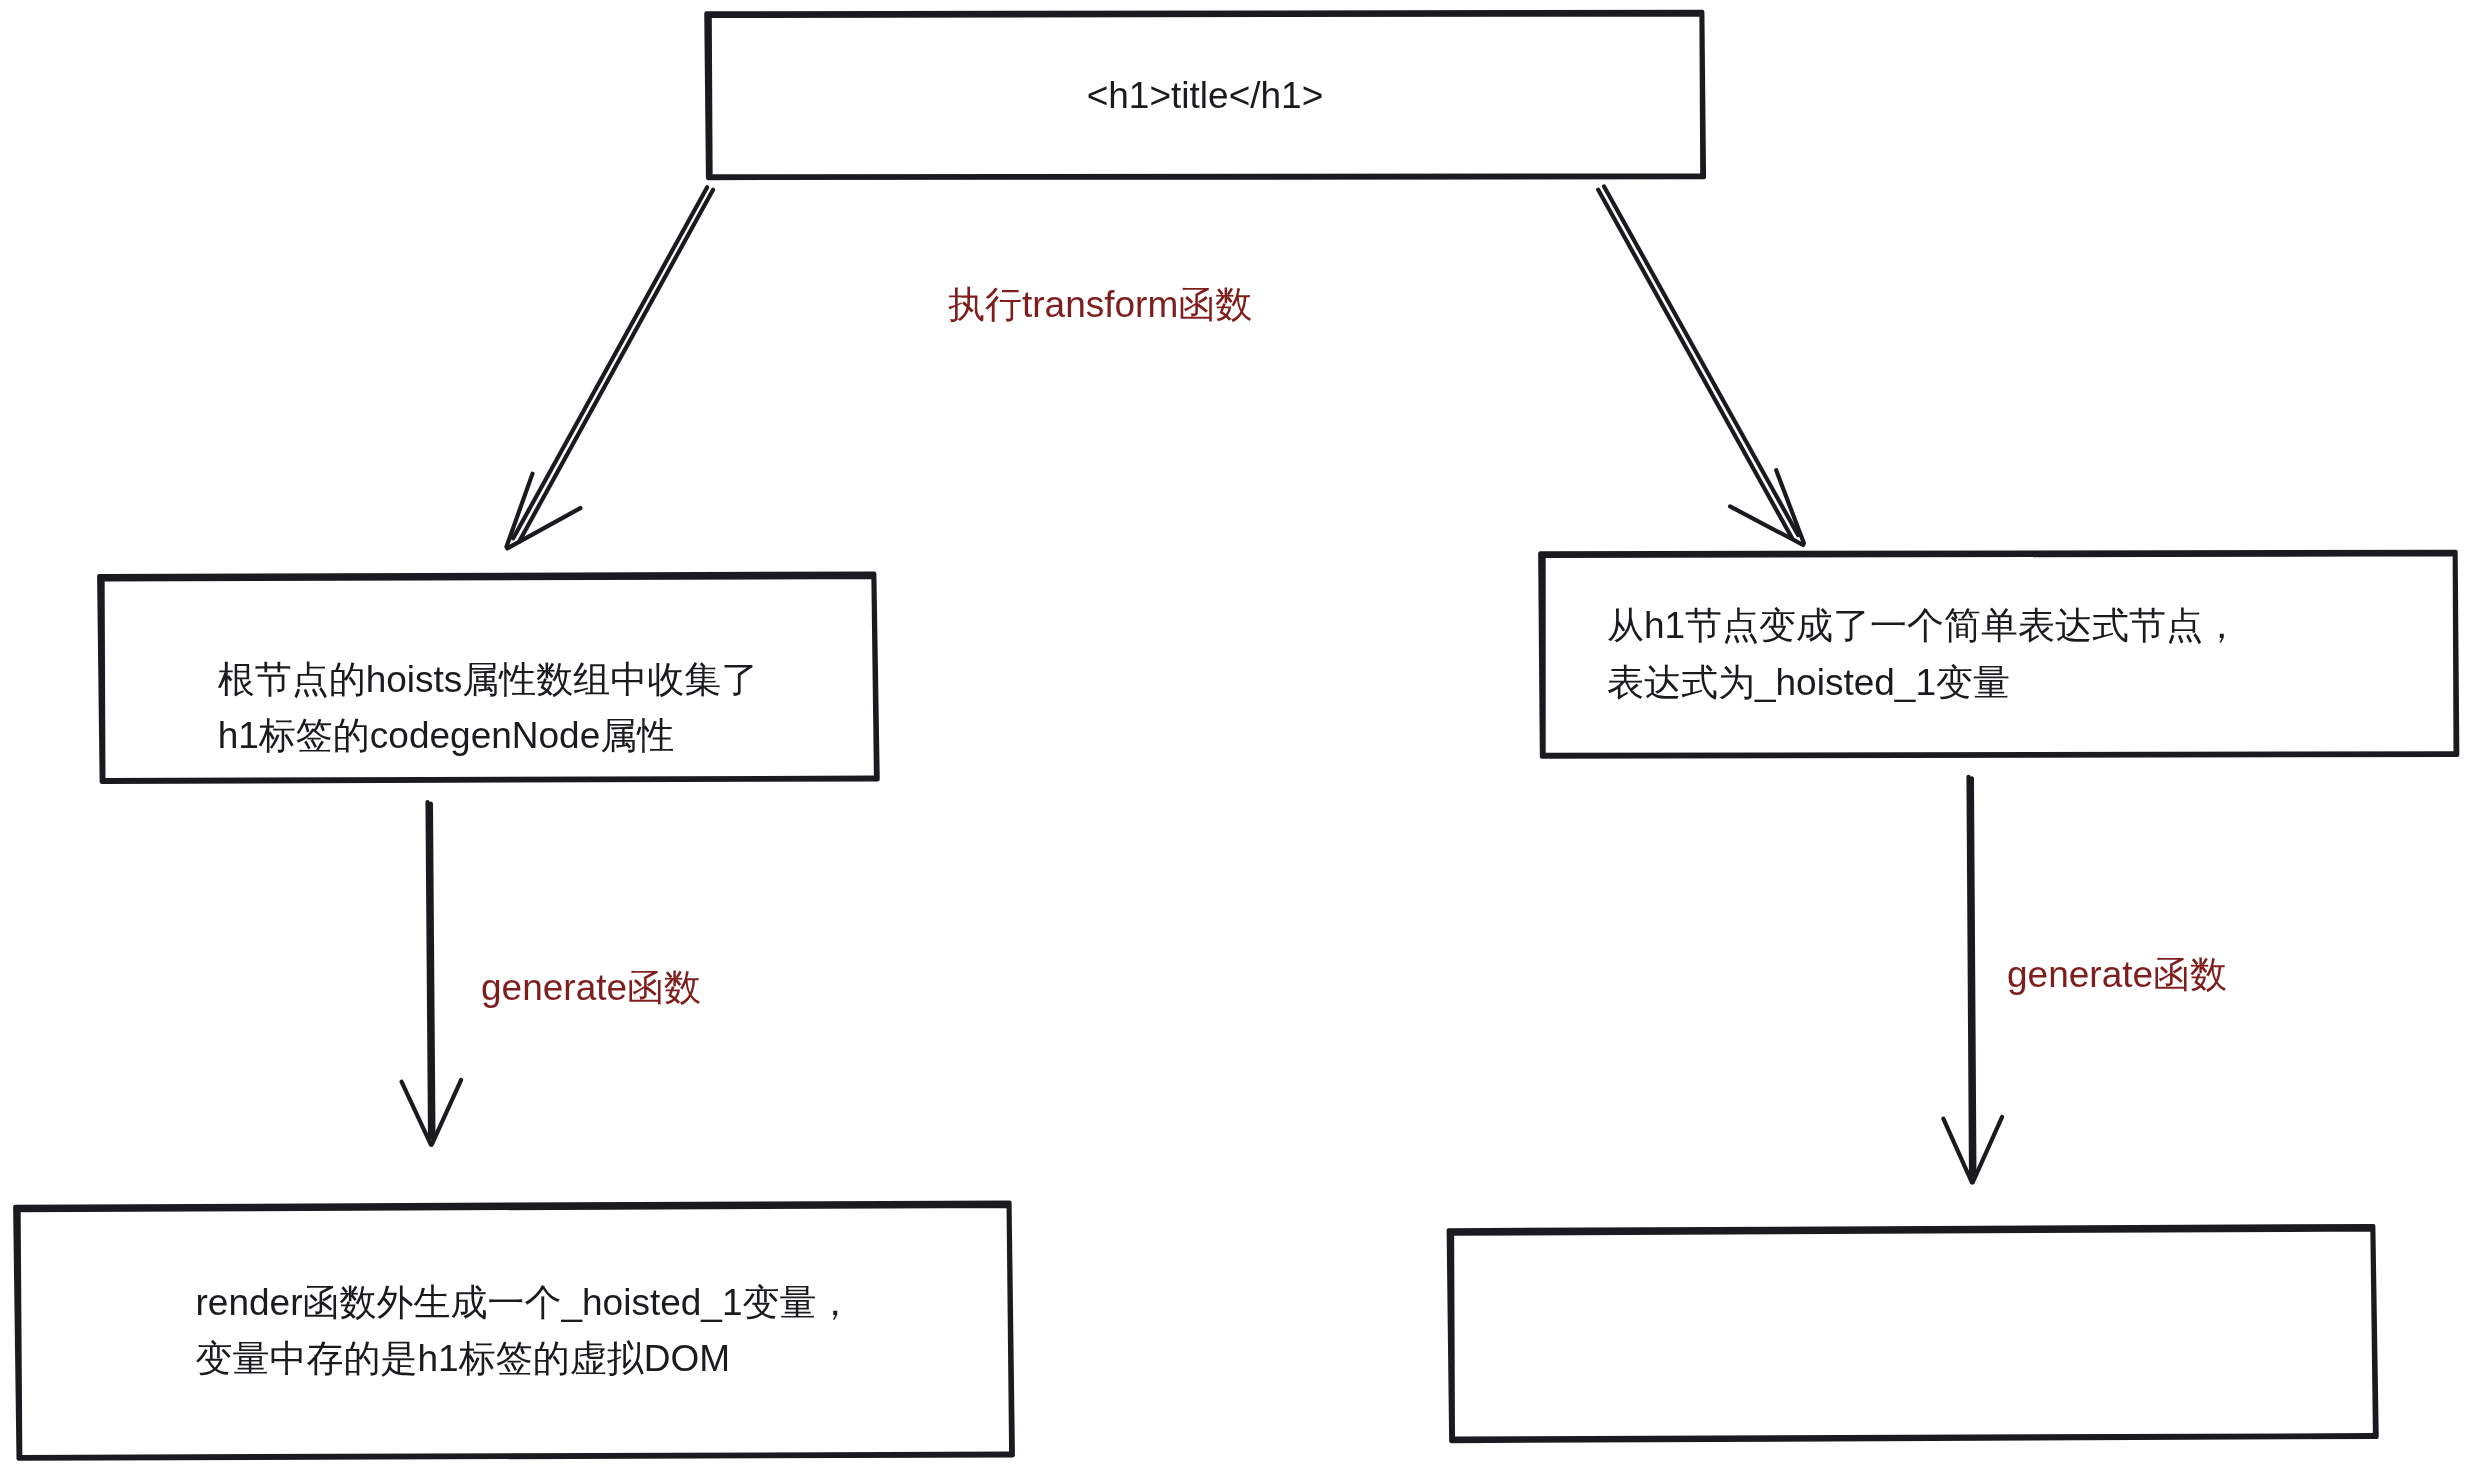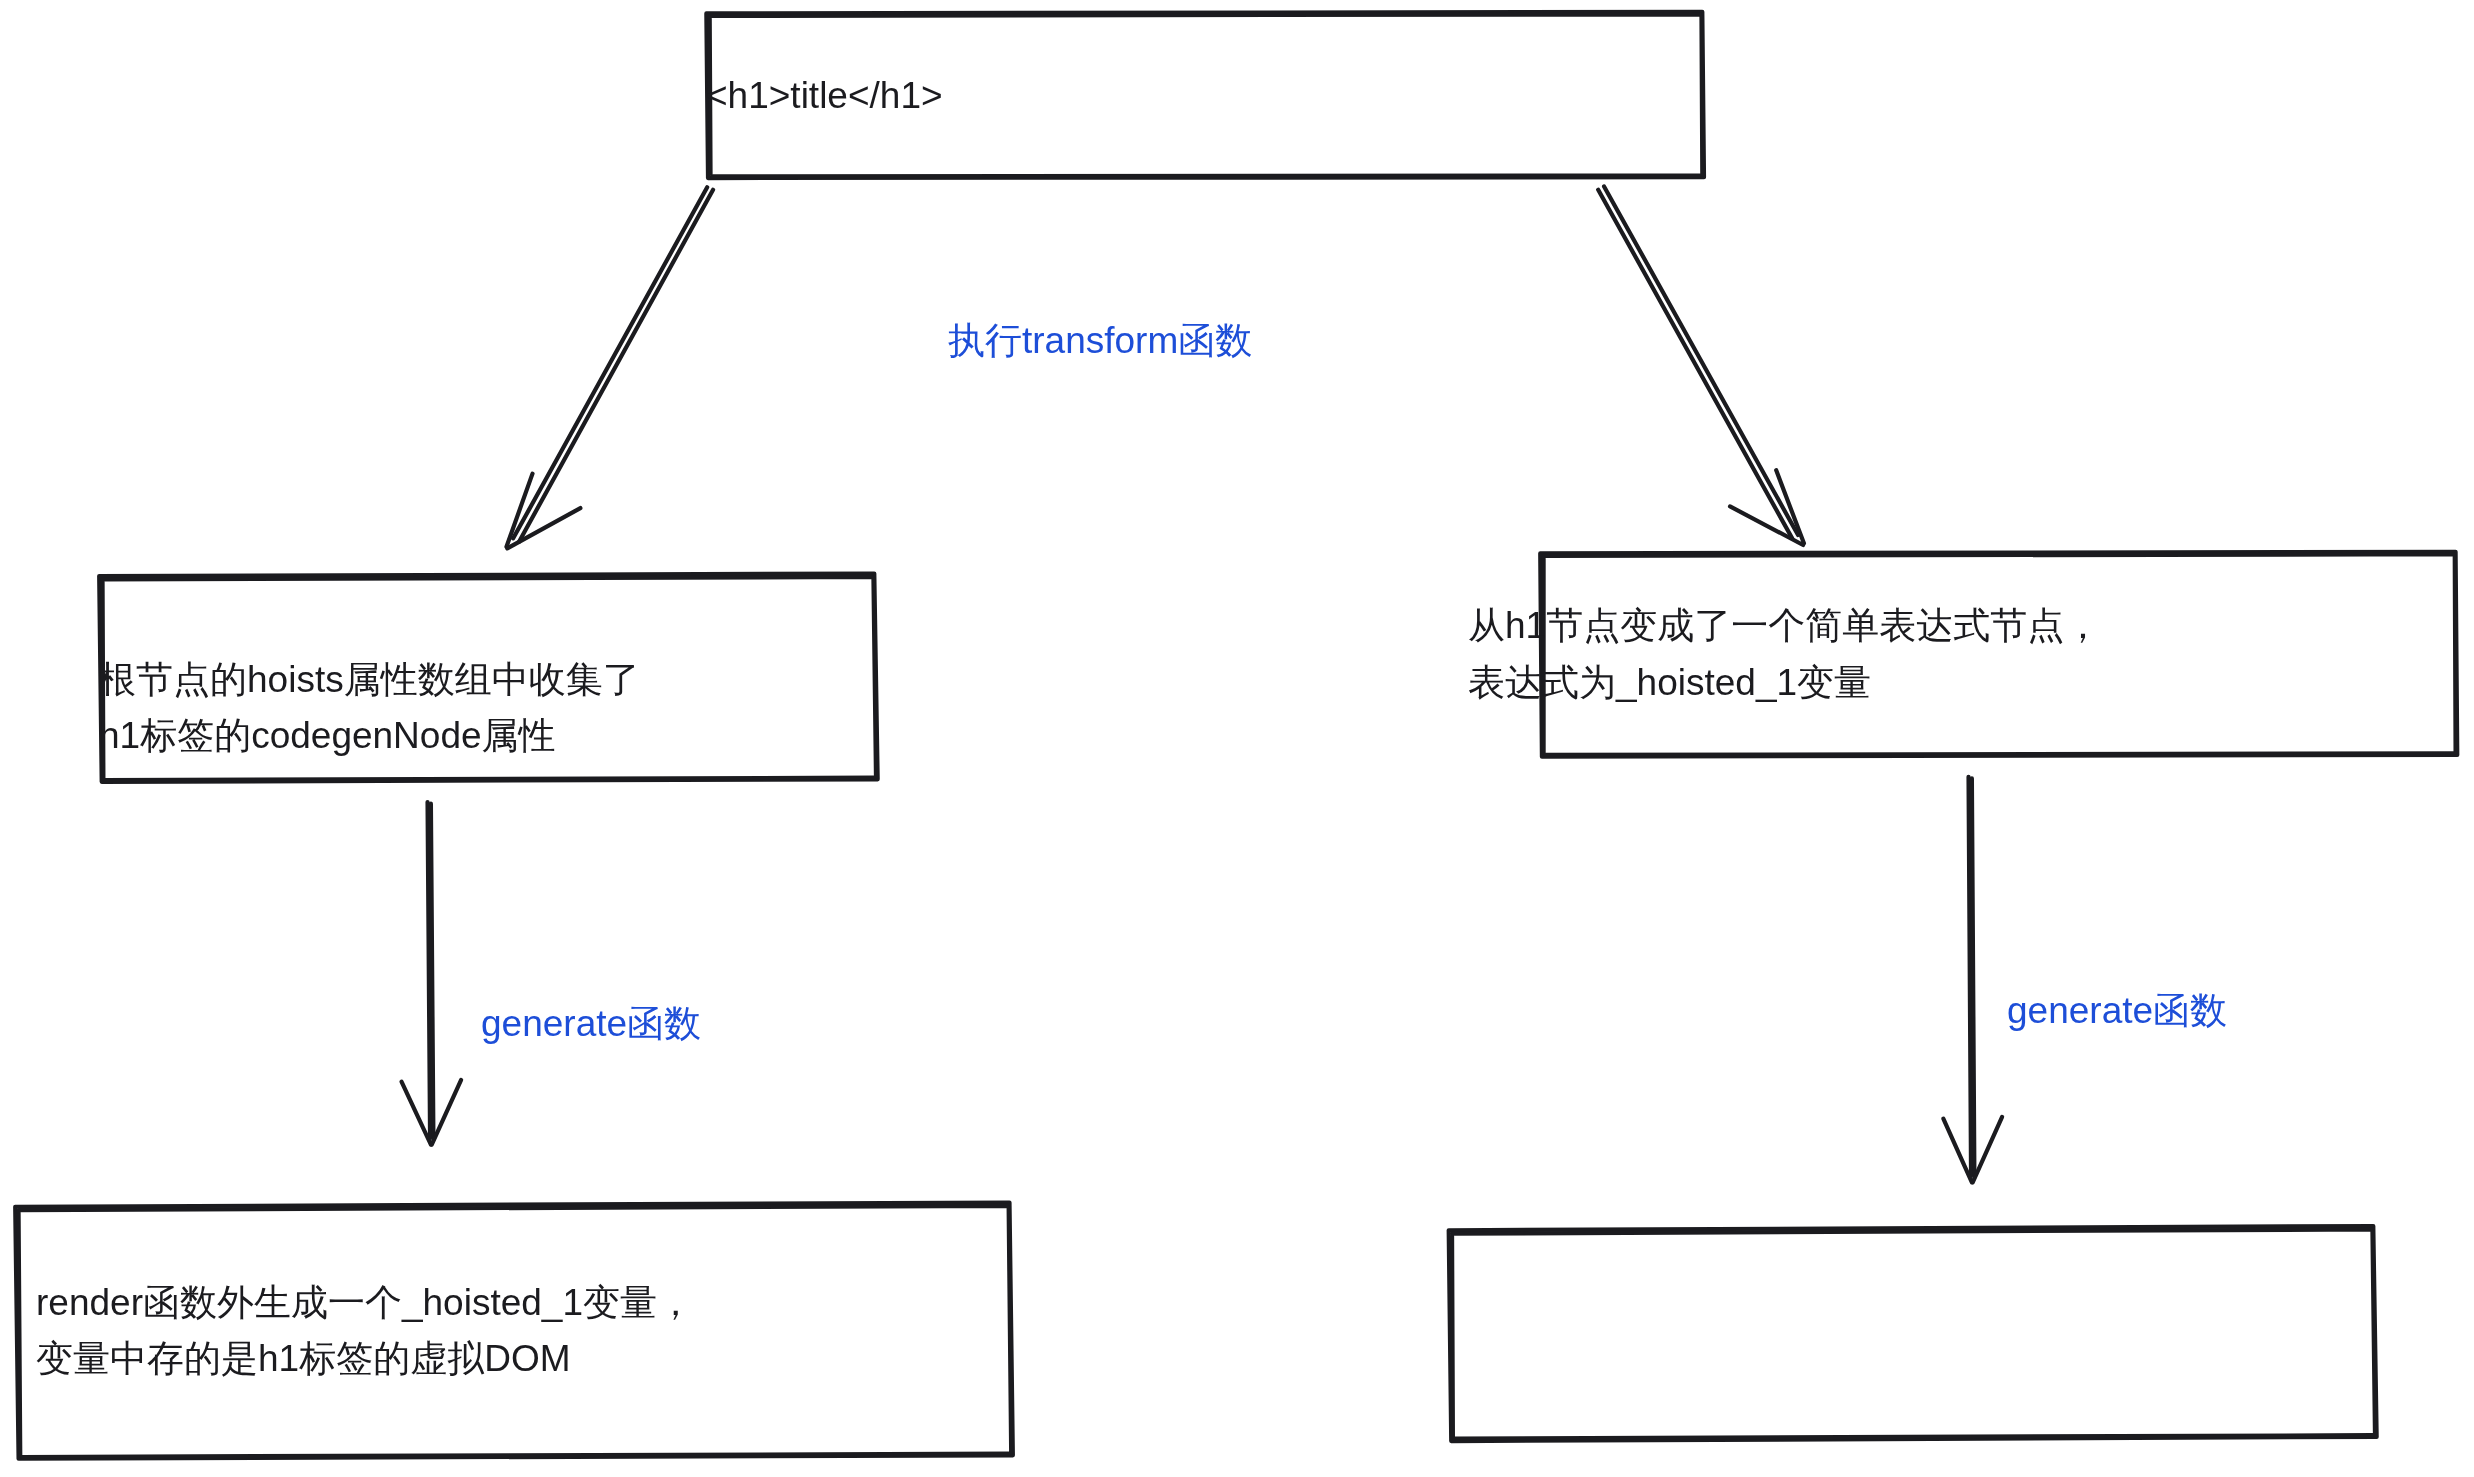--- a/index.html
+++ b/index.html
@@ -20,40 +20,40 @@
     left: 0;
     top: 0;
     width: 2475px;
     height: 1478px;
     pointer-events: none;
   }
   .node-box {
     position: absolute;
     display: flex;
     align-items: center;
+    justify-content: center;
     box-sizing: border-box;
     background: transparent;
   }
   .node-text {
     font-size: 37px;
     line-height: 1.52;
     color: #1b1b1f;
     white-space: pre-line;
     text-align: left;
   }
   .node-text.centered {
     text-align: center;
   }
   .edge-label {
     position: absolute;
     font-size: 37px;
     line-height: 1.2;
-    color: #1d4ed8;
+    color: #7f1d1d;
     white-space: nowrap;
-    margin-top: 36px;
   }
 </style>
 </head>
 <body>
 
 <div id="canvas">
 
   <svg id="sketch-layer" viewBox="0 0 2947 1760">
     <g fill="none" stroke="#1b1b1f" stroke-width="5" stroke-linecap="round" stroke-linejoin="round">
 

